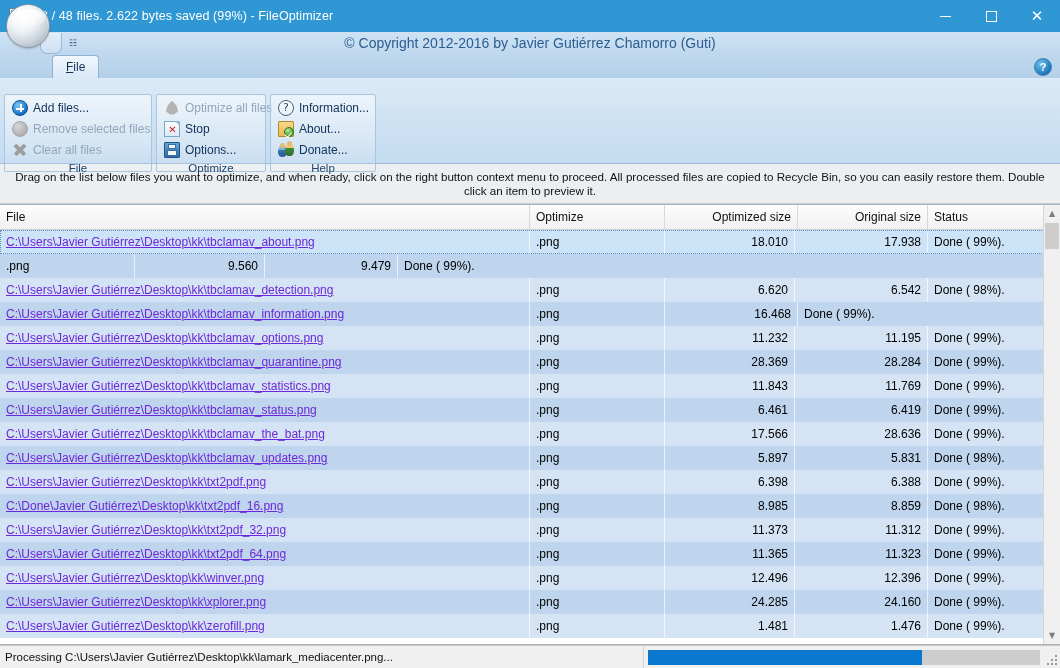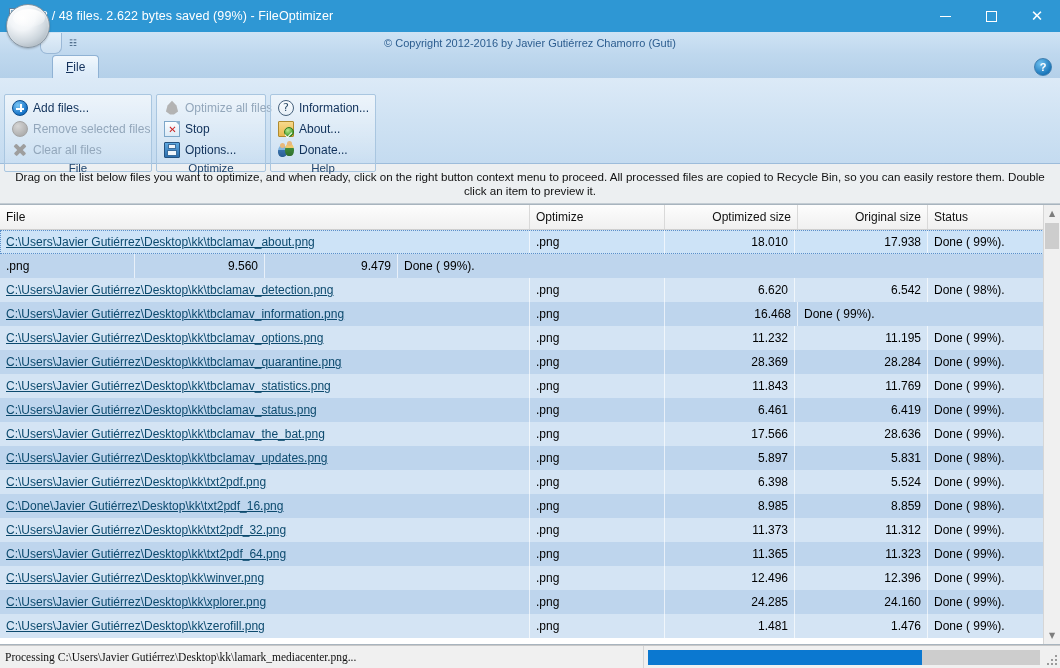--- a/index.html
+++ b/index.html
@@ -107,21 +107,21 @@
     flex: 0 0 22px;
     background: linear-gradient(to bottom, #cfe3f4 0%, #bfd8ee 100%);
     position: relative;
     display: flex;
     align-items: center;
     justify-content: center;
     border-bottom: none;
   }
   .copyright {
     color: #2c5d8f;
-    font-size: 11px;
+    font-size: 14px;
     white-space: nowrap;
   }
   .qat {
     position: absolute;
     left: 46px;
     top: 0;
     height: 22px;
     width: 38px;
     display: flex;
     align-items: center;
@@ -481,21 +481,21 @@
     font-size: 12px;
     color: #000;
     box-sizing: border-box;
     border-right: 1px solid rgba(255,255,255,0.65);
     overflow: hidden;
     white-space: nowrap;
   }
   .cell.num { justify-content: flex-end; }
   .cell.last { border-right: none; }
   .cell.path {
-    color: #0c4a6e;
+    color: #6d28d9;
     text-decoration: underline;
   }
 
   
   .vscroll {
     position: absolute;
     right: 0;
     top: 0;
     bottom: 0;
     width: 17px;
@@ -527,21 +527,20 @@
   
   .statusbar {
     flex: 0 0 23px;
     height: 23px;
     background: #f0f0f0;
     border-top: 1px solid #c8c8c8;
     display: flex;
     align-items: center;
     box-sizing: border-box;
     position: relative;
-    font-family: Liberation Serif, serif;
   }
   .status-pane {
     flex: 1 1 auto;
     font-size: 11.5px;
     color: #111;
     padding-left: 5px;
     white-space: nowrap;
     overflow: hidden;
     border-right: 1px solid #d5d5d5;
     height: 100%;
@@ -766,21 +765,21 @@
           <div class="cell col-file path">C:\Users\Javier Gutiérrez\Desktop\kk\tbclamav_updates.png</div>
           <div class="cell col-ext">.png</div>
           <div class="cell col-orig num">5.897</div>
           <div class="cell col-opt num">5.831</div>
           <div class="cell col-stat last">Done ( 98%).</div>
         </div>
         <div class="row odd">
           <div class="cell col-file path">C:\Users\Javier Gutiérrez\Desktop\kk\txt2pdf.png</div>
           <div class="cell col-ext">.png</div>
           <div class="cell col-orig num">6.398</div>
-          <div class="cell col-opt num">5.524</div>
+          <div class="cell col-opt num">6.388</div>
           <div class="cell col-stat last">Done ( 99%).</div>
         </div>
         <div class="row even">
           <div class="cell col-file path">C:\Done\Javier Gutiérrez\Desktop\kk\txt2pdf_16.png</div>
           <div class="cell col-ext">.png</div>
           <div class="cell col-orig num">8.985</div>
           <div class="cell col-opt num">8.859</div>
           <div class="cell col-stat last">Done ( 98%).</div>
         </div>
         <div class="row odd">

